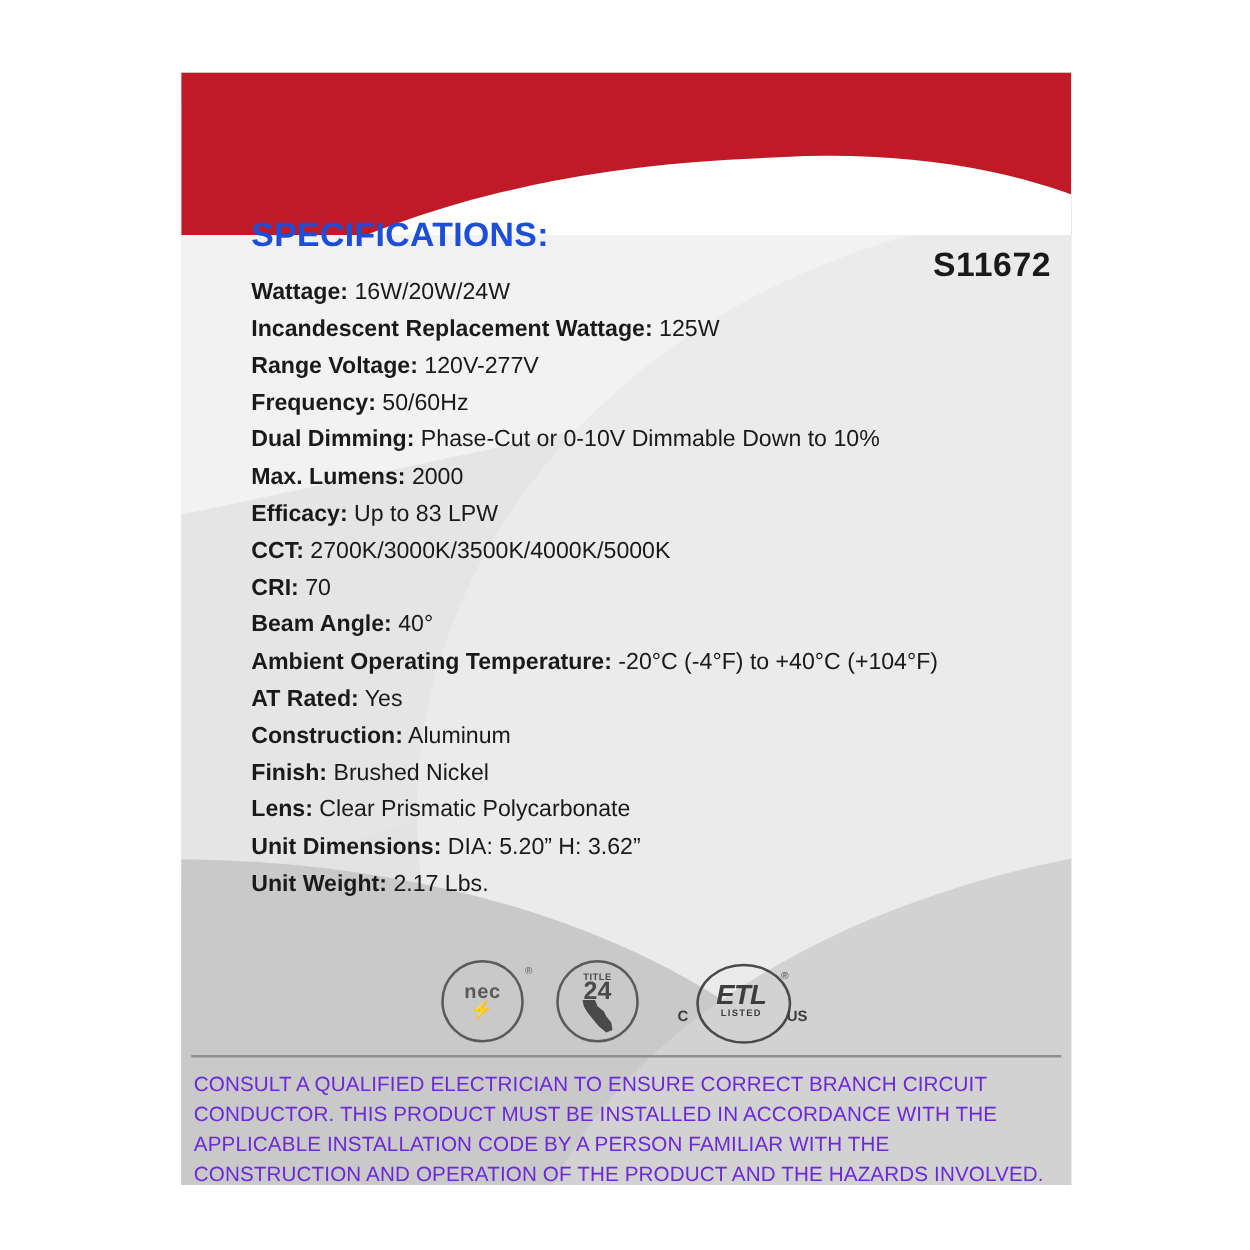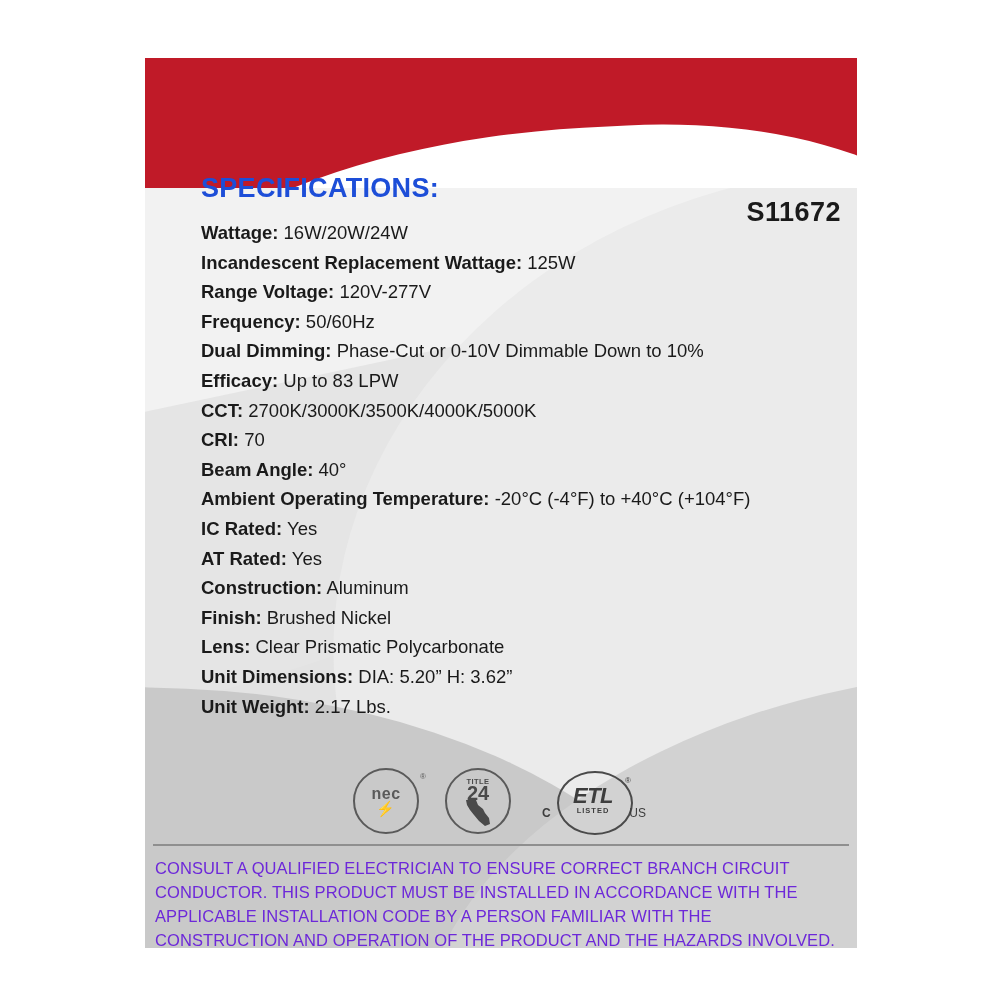--- a/index.html
+++ b/index.html
@@ -294,21 +294,21 @@
     left: 5px;
     top: 36px;
     font-size: 12px;
     font-weight: bold;
   }
   .etl-us {
     position: absolute;
     right: 3px;
     top: 36px;
     font-size: 12px;
-    font-weight: normal;
+    font-weight: bold;
   }
   .etl-reg {
     position: absolute;
     right: 18px;
     top: 6px;
     font-size: 8px;
   }
 
   
   .divider {
@@ -348,26 +348,26 @@
 
       <div class="sku">S11672</div>
       <div class="spec-title">SPECIFICATIONS:</div>
 
       <div class="spec-list">
         <div class="spec-row"><span class="k">Wattage:</span> <span class="v">16W/20W/24W</span></div>
         <div class="spec-row"><span class="k">Incandescent Replacement Wattage:</span> <span class="v">125W</span></div>
         <div class="spec-row"><span class="k">Range Voltage:</span> <span class="v">120V-277V</span></div>
         <div class="spec-row"><span class="k">Frequency:</span> <span class="v">50/60Hz</span></div>
         <div class="spec-row"><span class="k">Dual Dimming:</span> <span class="v">Phase-Cut or 0-10V Dimmable Down to 10%</span></div>
+        <div class="spec-row"><span class="k">Max. Lumens:</span> <span class="v">2000</span></div>
         <div class="spec-row"><span class="k">Efficacy:</span> <span class="v">Up to 83 LPW</span></div>
         <div class="spec-row"><span class="k">CCT:</span> <span class="v">2700K/3000K/3500K/4000K/5000K</span></div>
         <div class="spec-row"><span class="k">CRI:</span> <span class="v">70</span></div>
         <div class="spec-row"><span class="k">Beam Angle:</span> <span class="v">40°</span></div>
         <div class="spec-row"><span class="k">Ambient Operating Temperature:</span> <span class="v">-20°C (-4°F) to +40°C (+104°F)</span></div>
-        <div class="spec-row"><span class="k">IC Rated:</span> <span class="v">Yes</span></div>
         <div class="spec-row"><span class="k">AT Rated:</span> <span class="v">Yes</span></div>
         <div class="spec-row"><span class="k">Construction:</span> <span class="v">Aluminum</span></div>
         <div class="spec-row"><span class="k">Finish:</span> <span class="v">Brushed Nickel</span></div>
         <div class="spec-row"><span class="k">Lens:</span> <span class="v">Clear Prismatic Polycarbonate</span></div>
         <div class="spec-row"><span class="k">Unit Dimensions:</span> <span class="v">DIA: 5.20” H: 3.62”</span></div>
         <div class="spec-row"><span class="k">Unit Weight:</span> <span class="v">2.17 Lbs.</span></div>
       </div>
 
       <div class="badges">
 

